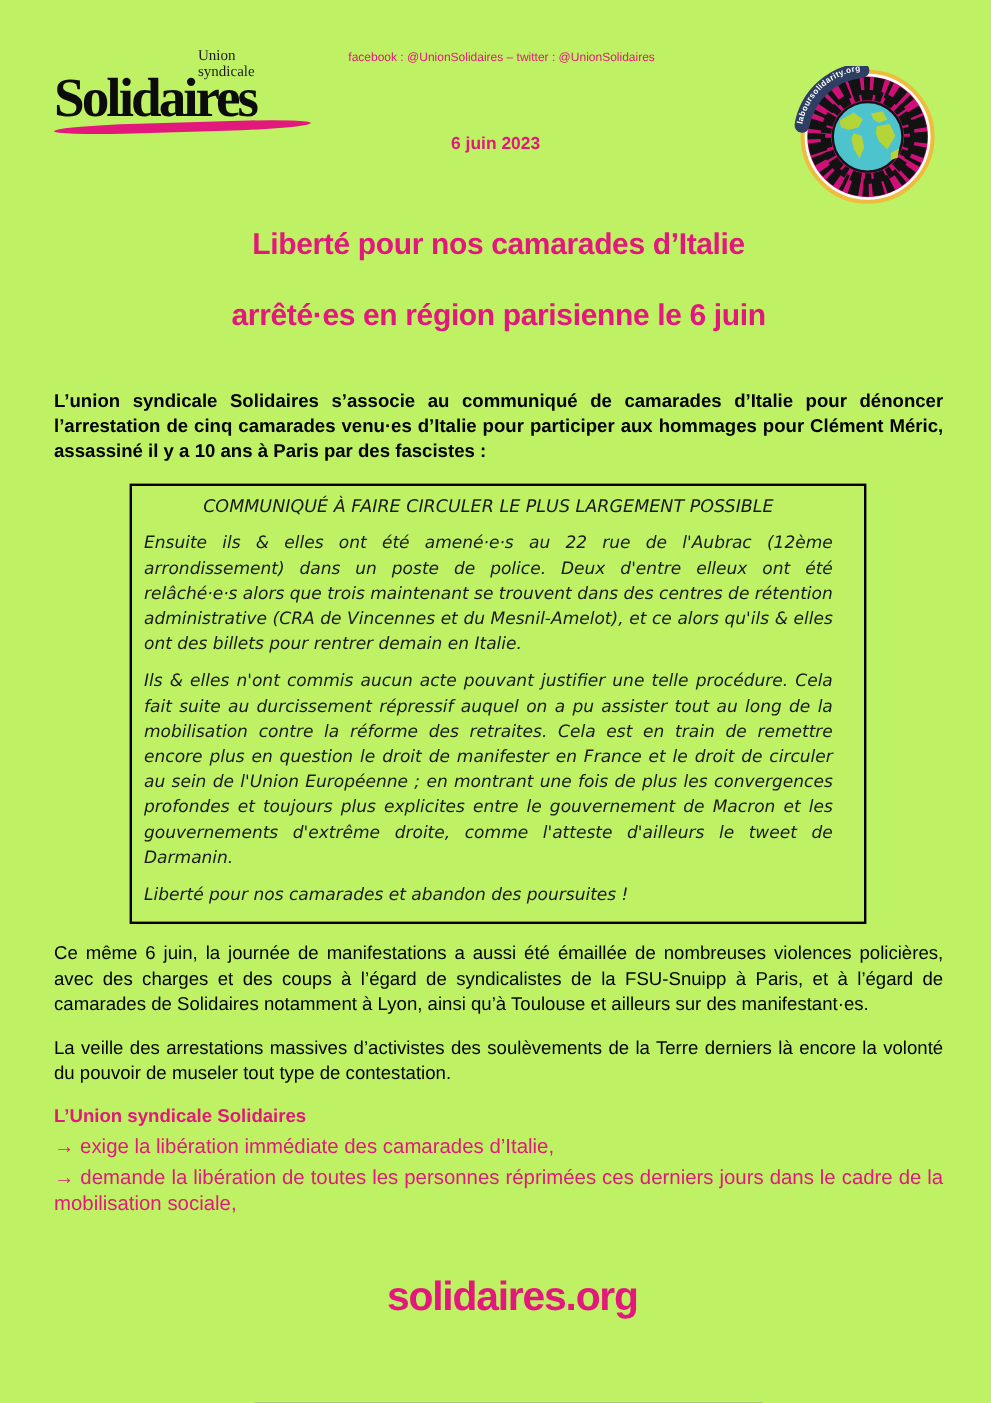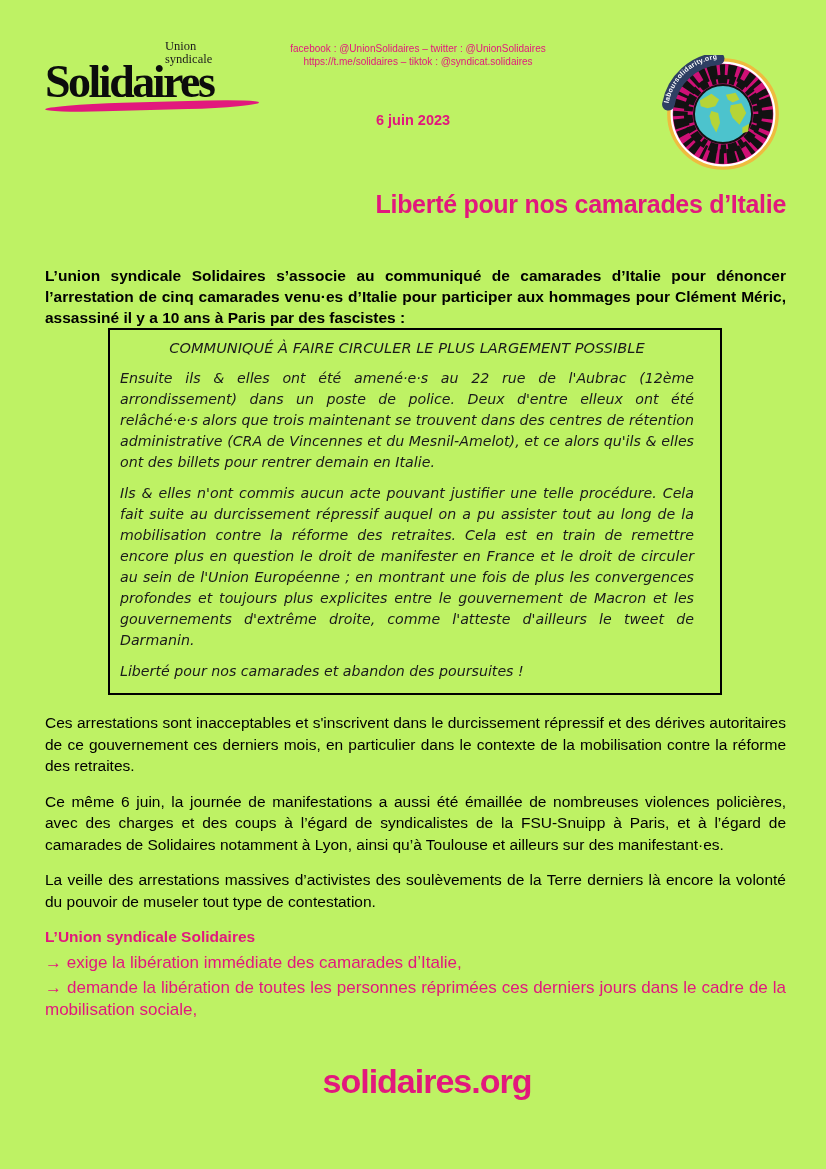--- a/index.html
+++ b/index.html
@@ -80,39 +80,39 @@
   }
 
   
   .content {
     position: absolute;
     top: 190px;
     left: 45px;
     width: 741px;
   }
   .doc-title {
-    text-align: right;
+    text-align: center;
     color: #e2187d;
     font-weight: bold;
     font-size: 25px;
     letter-spacing: -0.3px;
   }
   .doc-title.line2 { margin-top: 30px; }
 
   .intro {
     margin-top: 46px;
     font-weight: bold;
     font-size: 15.5px;
     line-height: 21px;
     text-align: justify;
     color: #000;
   }
 
   .communique-box {
-    margin: 0 64px 0 63px;
+    margin: 16px 64px 0 63px;
     border: 2px solid #000;
     padding: 7px 26px 11px 10px;
     font-family: "DejaVu Sans", sans-serif;
     font-style: italic;
     font-size: 14.2px;
     line-height: 21px;
     color: #1a1a1a;
   }
   .communique-heading {
     text-align: center;
@@ -169,21 +169,20 @@
 <div class="page">
 
   <div class="logo">
     <div class="logo-sub">Union syndicale</div>
     <div class="logo-brand">Solidaires</div>
     <div class="logo-underline"></div>
   </div>
 
   <div class="social">
     <div>facebook : @UnionSolidaires – twitter : @UnionSolidaires</div>
-    <div>https://t.me/solidaires – tiktok : @syndicat.solidaires</div>
   </div>
 
   <div class="date">6 juin 2023</div>
 
   <div class="globe-badge">
     <svg viewBox="-61 -61 122 122" width="122" height="118">
 
       <circle cx="0" cy="0" r="56" fill="#ffffff" stroke="#eebc3f" stroke-width="3.5"></circle>
 
       <circle cx="0" cy="0" r="52" fill="#cf1076"></circle>
@@ -203,31 +202,31 @@
       <path id="ribbonArc" d="M -56.5 -10 A 57.5 57.5 0 0 1 -5 -57.2" fill="none" stroke="#2e3f63" stroke-width="13" stroke-linecap="round"></path>
       <text font-size="7" font-weight="bold" fill="#ffffff" font-family="Liberation Sans, sans-serif" letter-spacing="0.4">
         <textPath href="#ribbonArc" startOffset="50%" text-anchor="middle">laboursolidarity.org</textPath>
       </text>
     </svg>
   </div>
 
   <div class="content">
 
     <div class="doc-title line1">Liberté pour nos camarades d’Italie</div>
+    <div class="doc-title line2">arrêté·es en région parisienne le 6 juin</div>
 
     <p class="intro">L’union syndicale Solidaires s’associe au communiqué de camarades d’Italie pour dénoncer l’arrestation de cinq camarades venu·es d’Italie pour participer aux hommages pour Clément Méric, assassiné il y a 10 ans à Paris par des fascistes :</p>
 
     <div class="communique-box">
       <div class="communique-heading">COMMUNIQUÉ À FAIRE CIRCULER LE PLUS LARGEMENT POSSIBLE</div>
       <p>Ensuite ils &amp; elles ont été amené·e·s au 22 rue de l'Aubrac (12ème arrondissement) dans un poste de police. Deux d'entre elleux ont été relâché·e·s alors que trois maintenant se trouvent dans des centres de rétention administrative (CRA de Vincennes et du Mesnil-Amelot), et ce alors qu'ils &amp; elles ont des billets pour rentrer demain en Italie.</p>
       <p>Ils &amp; elles n'ont commis aucun acte pouvant justifier une telle procédure. Cela fait suite au durcissement répressif auquel on a pu assister tout au long de la mobilisation contre la réforme des retraites. Cela est en train de remettre encore plus en question le droit de manifester en France et le droit de circuler au sein de l'Union Européenne ; en montrant une fois de plus les convergences profondes et toujours plus explicites entre le gouvernement de Macron et les gouvernements d'extrême droite, comme l'atteste d'ailleurs le tweet de Darmanin.</p>
       <p>Liberté pour nos camarades et abandon des poursuites !</p>
     </div>
 
-    <p class="body-p first">Ces arrestations sont inacceptables et s'inscrivent dans le durcissement répressif et des dérives autoritaires de ce gouvernement ces derniers mois, en particulier dans le contexte de la mobilisation contre la réforme des retraites.</p>
     <p class="body-p">Ce même 6 juin, la journée de manifestations a aussi été émaillée de nombreuses violences policières, avec des charges et des coups à l’égard de syndicalistes de la FSU-Snuipp à Paris, et à l’égard de camarades de Solidaires notamment à Lyon, ainsi qu’à Toulouse et ailleurs sur des manifestant·es.</p>
     <p class="body-p">La veille des arrestations massives d’activistes des soulèvements de la Terre derniers là encore la volonté du pouvoir de museler tout type de contestation.</p>
 
     <div class="demand-heading">L’Union syndicale Solidaires</div>
     <div class="demand">→ exige la libération immédiate des camarades d’Italie,</div>
     <div class="demand">→ demande la libération de toutes les personnes réprimées ces derniers jours dans le cadre de la mobilisation sociale,</div>
 
   </div>
 
   <div class="footer-site">solidaires.org</div>

